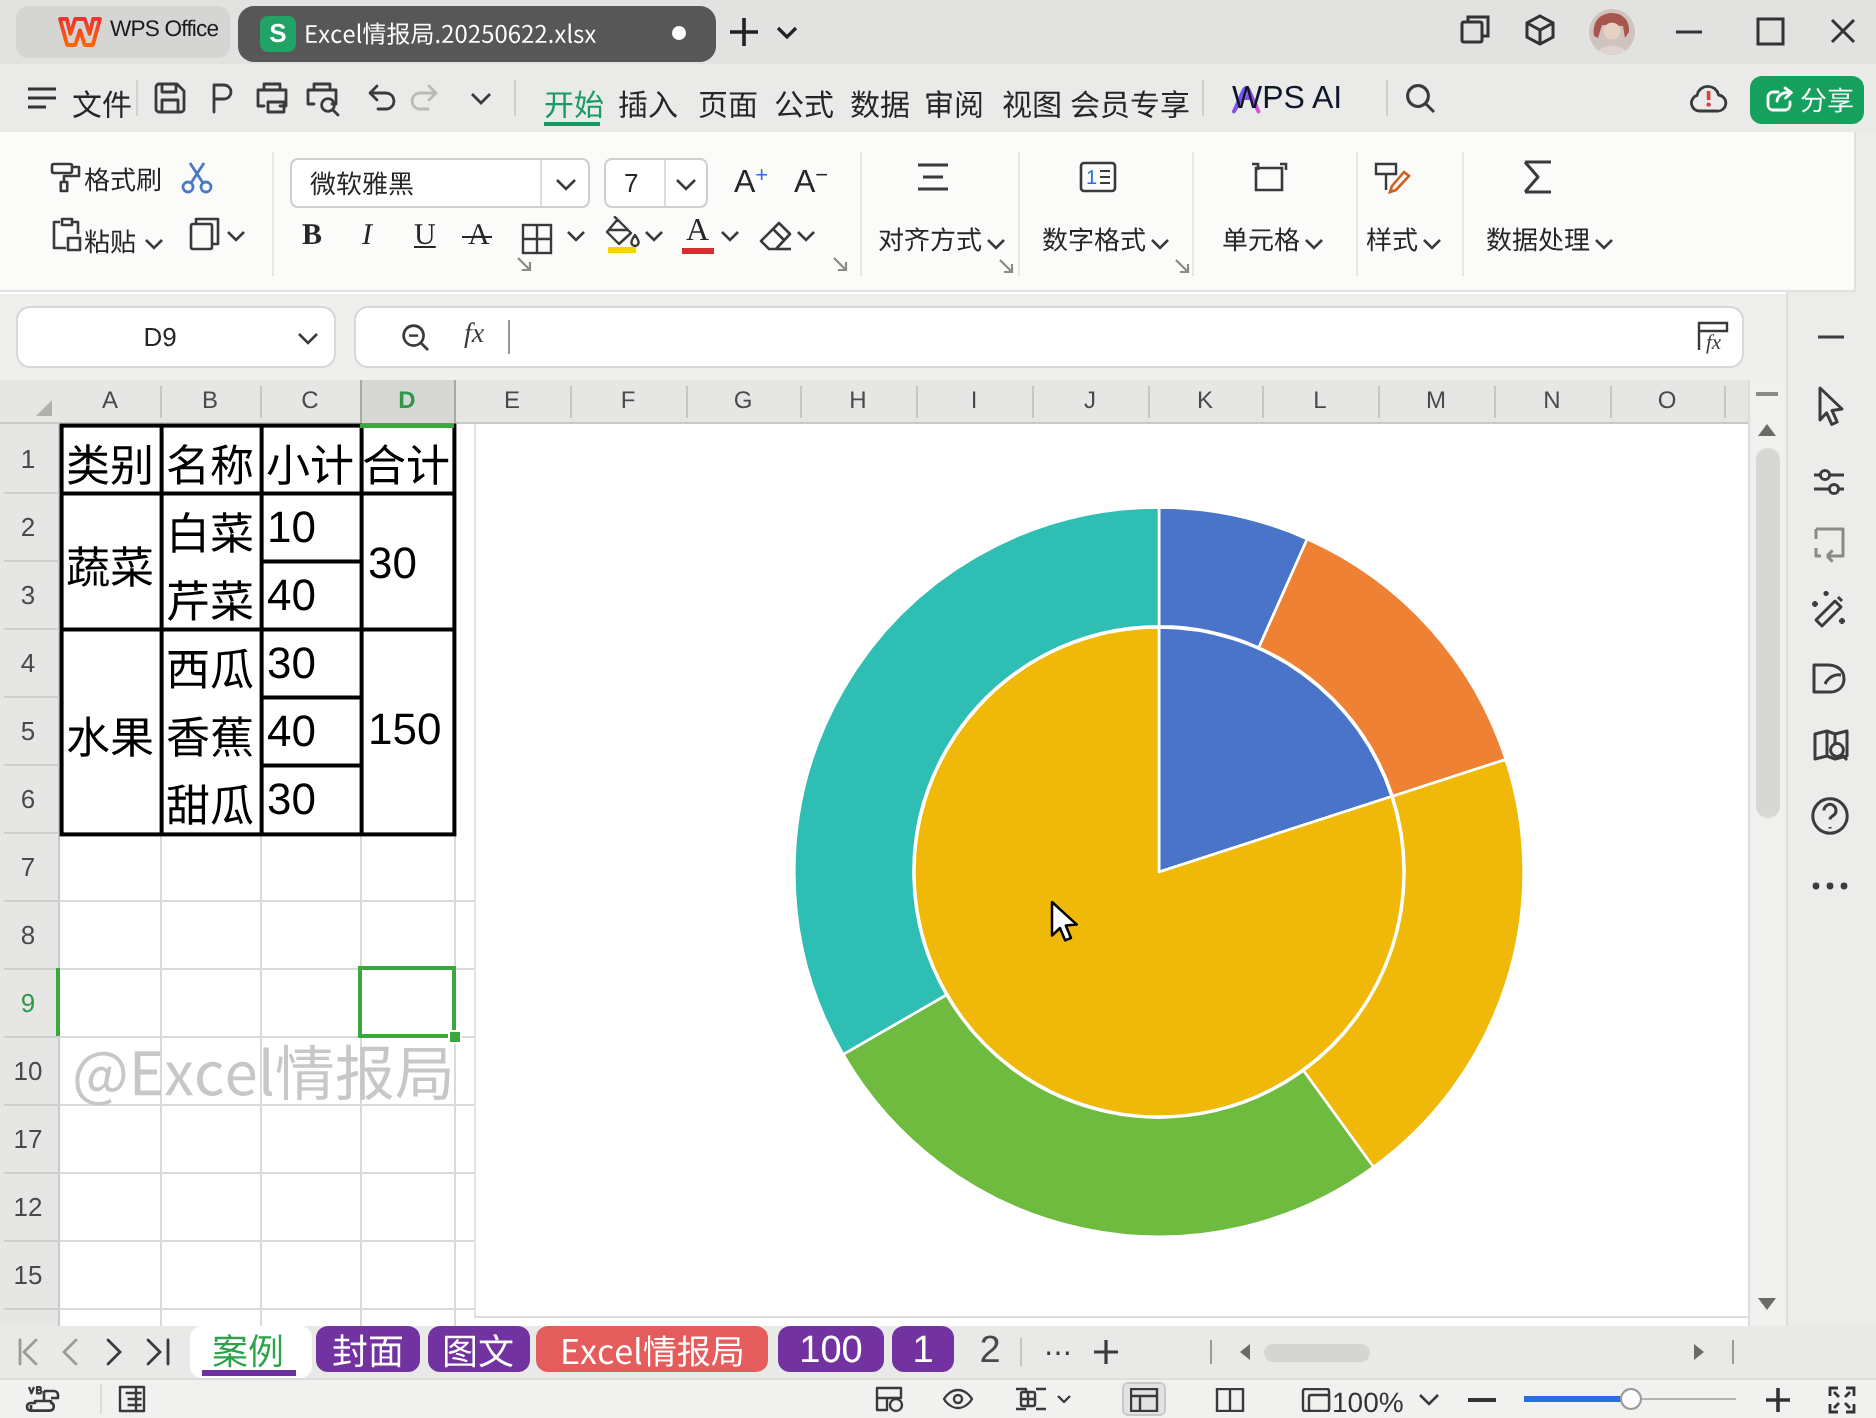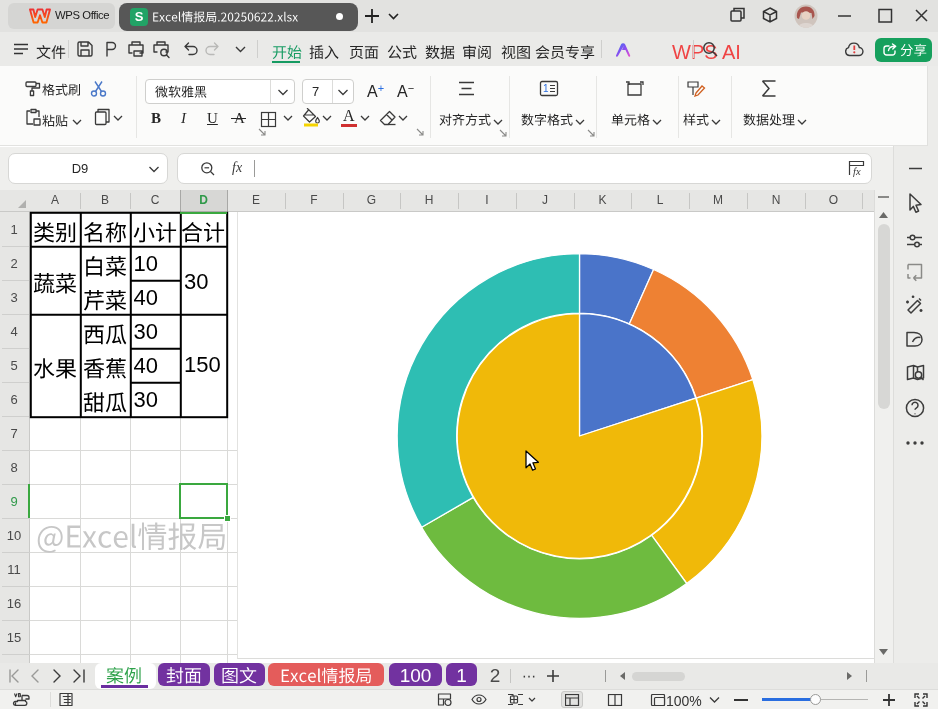--- a/index.html
+++ b/index.html
@@ -107,21 +107,21 @@
 <svg class="ab" style="left:614px;top:41px" width="17" height="16" viewBox="0 0 17 16">
 <defs>
         <linearGradient id="ai" x1="0" y1="0" x2="1" y2="1">
           <stop offset="0" stop-color="#3a6ff2"></stop>
           <stop offset="0.5" stop-color="#8a4ff0"></stop>
           <stop offset="1" stop-color="#e84fd0"></stop>
         </linearGradient>
       </defs>
 <path d="M2 14.5 7 3.5a2.3 2.3 0 0 1 4.2 0l5 11a1 1 0 0 1-1.8.8L11.5 9H8l2-4.5-6.2 10.8a1 1 0 0 1-1.8-.8Z" fill="url(#ai)"></path>
     </svg>
-<div class="ab" style="left:672px;top:41px;font-size:20px;color:#ef4444">WPS AI</div>
+<div class="ab" style="left:616px;top:41px;font-size:16px;color:#0f172a">WPS AI</div>
 <div class="ab" style="left:693px;top:40px;width:1px;height:18px;background:#cfcfcd"></div>
 <svg class="ab" style="left:702px;top:41px" width="17" height="17" viewBox="0 0 17 17">
 <circle cx="7" cy="7" r="5.2" stroke="#3a3a3a" stroke-width="1.5" fill="none"></circle>
       <path d="M11 11l4 4" stroke="#3a3a3a" stroke-width="1.5"></path>
     </svg>
 <svg class="ab" style="left:845px;top:41px" width="19" height="16" viewBox="0 0 19 16">
 <path d="M5 14.5a4 4 0 0 1-1.5-7.8 5.5 5.5 0 0 1 10.8-.2A3.8 3.8 0 0 1 13.5 14.5Z" stroke="#3a3a3a" stroke-width="1.4" fill="none" stroke-linejoin="round"></path>
 <path d="M9.3 4.5v4.5" stroke="#e03e3e" stroke-width="1.8"></path>
       <circle cx="9.3" cy="11.3" r="1.1" fill="#e03e3e"></circle>
     </svg>
@@ -361,23 +361,23 @@
 <div class="ab" style="left:0;top:392px;width:28px;text-align:center;font-size:13px;color:#4a4a4a">6</div>
 <div class="ab" style="left:2px;top:416px;width:28px;height:1px;background:#cfcfcd"></div>
 <div class="ab" style="left:0;top:426px;width:28px;text-align:center;font-size:13px;color:#4a4a4a">7</div>
 <div class="ab" style="left:2px;top:450px;width:28px;height:1px;background:#cfcfcd"></div>
 <div class="ab" style="left:0;top:460px;width:28px;text-align:center;font-size:13px;color:#4a4a4a">8</div>
 <div class="ab" style="left:2px;top:484px;width:28px;height:1px;background:#cfcfcd"></div>
 <div class="ab" style="left:0;top:494px;width:28px;text-align:center;font-size:13px;color:#2f9949">9</div>
 <div class="ab" style="left:2px;top:518px;width:28px;height:1px;background:#cfcfcd"></div>
 <div class="ab" style="left:0;top:528px;width:28px;text-align:center;font-size:13px;color:#4a4a4a">10</div>
 <div class="ab" style="left:2px;top:552px;width:28px;height:1px;background:#cfcfcd"></div>
-<div class="ab" style="left:0;top:562px;width:28px;text-align:center;font-size:13px;color:#4a4a4a">11</div>
+<div class="ab" style="left:0;top:562px;width:28px;text-align:center;font-size:13px;color:#4a4a4a">17</div>
 <div class="ab" style="left:2px;top:586px;width:28px;height:1px;background:#cfcfcd"></div>
-<div class="ab" style="left:0;top:596px;width:28px;text-align:center;font-size:13px;color:#4a4a4a">16</div>
+<div class="ab" style="left:0;top:596px;width:28px;text-align:center;font-size:13px;color:#4a4a4a">12</div>
 <div class="ab" style="left:2px;top:620px;width:28px;height:1px;background:#cfcfcd"></div>
 <div class="ab" style="left:0;top:630px;width:28px;text-align:center;font-size:13px;color:#4a4a4a">15</div>
 <div class="ab" style="left:2px;top:654px;width:28px;height:1px;background:#cfcfcd"></div>
 <div class="ab" style="left:27.5px;top:484px;width:2.5px;height:34px;background:#3aa83f"></div>
 <div class="ab" style="left:80px;top:416px;width:1px;height:247px;background:#dadad8"></div>
 <div class="ab" style="left:130px;top:416px;width:1px;height:247px;background:#dadad8"></div>
 <div class="ab" style="left:180px;top:416px;width:1px;height:247px;background:#dadad8"></div>
 <div class="ab" style="left:227px;top:416px;width:1px;height:247px;background:#dadad8"></div>
 <div class="ab" style="left:30px;top:450px;width:207px;height:1px;background:#dadad8"></div>
 <div class="ab" style="left:30px;top:484px;width:207px;height:1px;background:#dadad8"></div>

